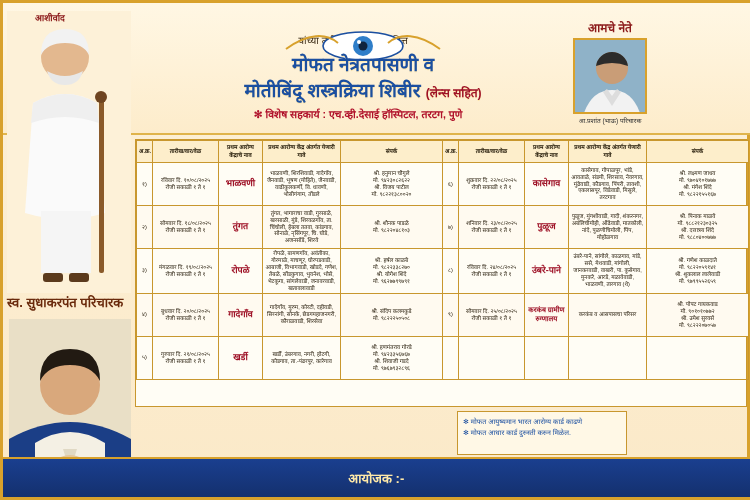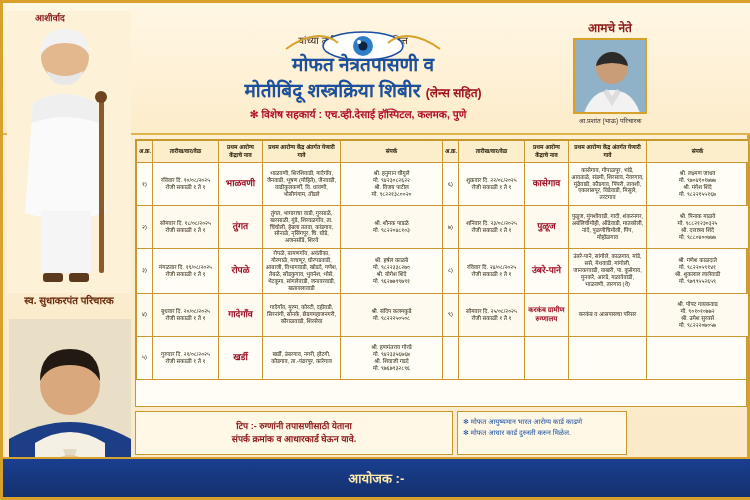--- a/index.html
+++ b/index.html
@@ -70,22 +70,22 @@
     position: absolute; left: 4px; top: 4px; width: 124px; height: 492px;
   }
   .person-top {
     position: absolute; left: 0; top: 4px; width: 124px; height: 300px;
   }
   .person-top .tag {
     position: absolute; left: 28px; top: 0; font-size: 9px; color: #8c1a1a;
     font-weight: bold;
   }
   .person-top .name {
-    position: absolute; left: 0; top: 282px; width: 124px; text-align: center;
-    font-size: 10px; color: #6a2a0c; font-weight: bold;
+    position: absolute; left: 0; top: 282px; width: 124px; 
+    font-size: 13px; color: #6a2a0c; font-weight: bold;
   }
   .person-bottom {
     position: absolute; left: 2px; top: 312px; width: 122px; height: 176px;
   }
   
   .table-wrap {
     position: absolute; left: 132px; top: 136px; width: 612px; height: 268px;
     background: #fffdf5; border: 1.5px solid #c8972e;
   }
   table { width: 100%; border-collapse: collapse; table-layout: fixed; }
@@ -146,21 +146,21 @@
       <circle cx="81" cy="13" r="2" fill="#ffffff"></circle>
       <path d="M8 20 C 30 4, 48 4, 60 14" stroke="#d8a12c" stroke-width="2" fill="none"></path>
       <path d="M162 20 C 140 4, 122 4, 110 14" stroke="#d8a12c" stroke-width="2" fill="none"></path>
     </svg>
 
     <div class="hdr-line2">मोफत नेत्रतपासणी व</div>
     <div class="hdr-line3">
       <span>मोतीबिंदू शस्त्रक्रिया शिबीर</span>
       <span class="small">(लेन्स सहित)</span>
     </div>
-    <div class="hdr-coop">✻ विशेष सहकार्य : एच.व्ही.देसाई हॉस्पिटल, कलमक, पुणे</div>
+    <div class="hdr-coop">✻ विशेष सहकार्य : एच.व्ही.देसाई हॉस्पिटल, तरटग, पुणे</div>
 
     <div class="leader" id="leader-1">
       <div class="lbl">आमचे नेते</div>
       <div class="ph">
         <svg width="74" height="76" viewBox="0 0 74 76">
           <rect width="74" height="76" fill="#8fb2c8"></rect>
           <circle cx="37" cy="28" r="16" fill="#c99d77"></circle>
           <path d="M37 12 a16 16 0 0 0 -16 14 q16 -6 32 0 a16 16 0 0 0 -16 -14z" fill="#2b2b2b"></path>
           <path d="M8 76 q8 -26 29 -26 q21 0 29 26z" fill="#f2f2f2"></path>
           <path d="M28 52 l9 14 l9 -14 l-4 -3 l-5 7 l-5 -7z" fill="#dddddd"></path>
@@ -309,22 +309,20 @@
           <td class="c-sr"></td>
           <td class="c-date"></td>
           <td class="c-place"></td>
           <td class="c-center"></td>
           <td class="c-contact"></td>
         </tr>
       </tbody>
     </table>
   </div>
 
-  <div class="note-left" style="white-space:pre-line">टिप :- रुग्णांनी तपासणीसाठी येताना
-संपर्क क्रमांक व आधारकार्ड घेऊन यावे.</div>
 
   <div class="note-mid">
     <div>✻ मोफत आयुष्यमान भारत आरोग्य कार्ड काढणे</div>
     <div>✻ मोफत आधार कार्ड दुरुस्ती करुन मिळेल.</div>
   </div>
 
 
   <div class="footer">
     <span>आयोजक :-</span>&nbsp;
   </div>

